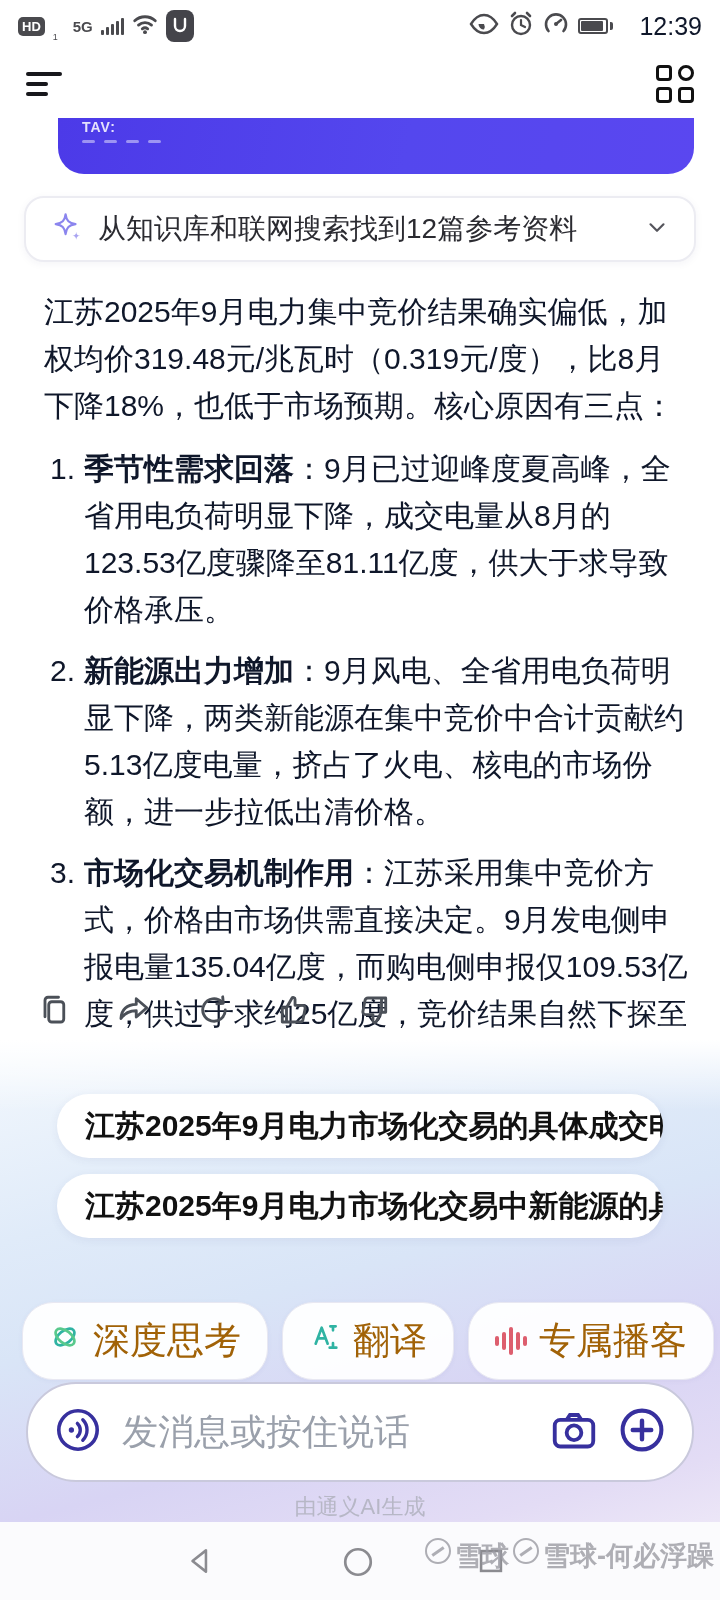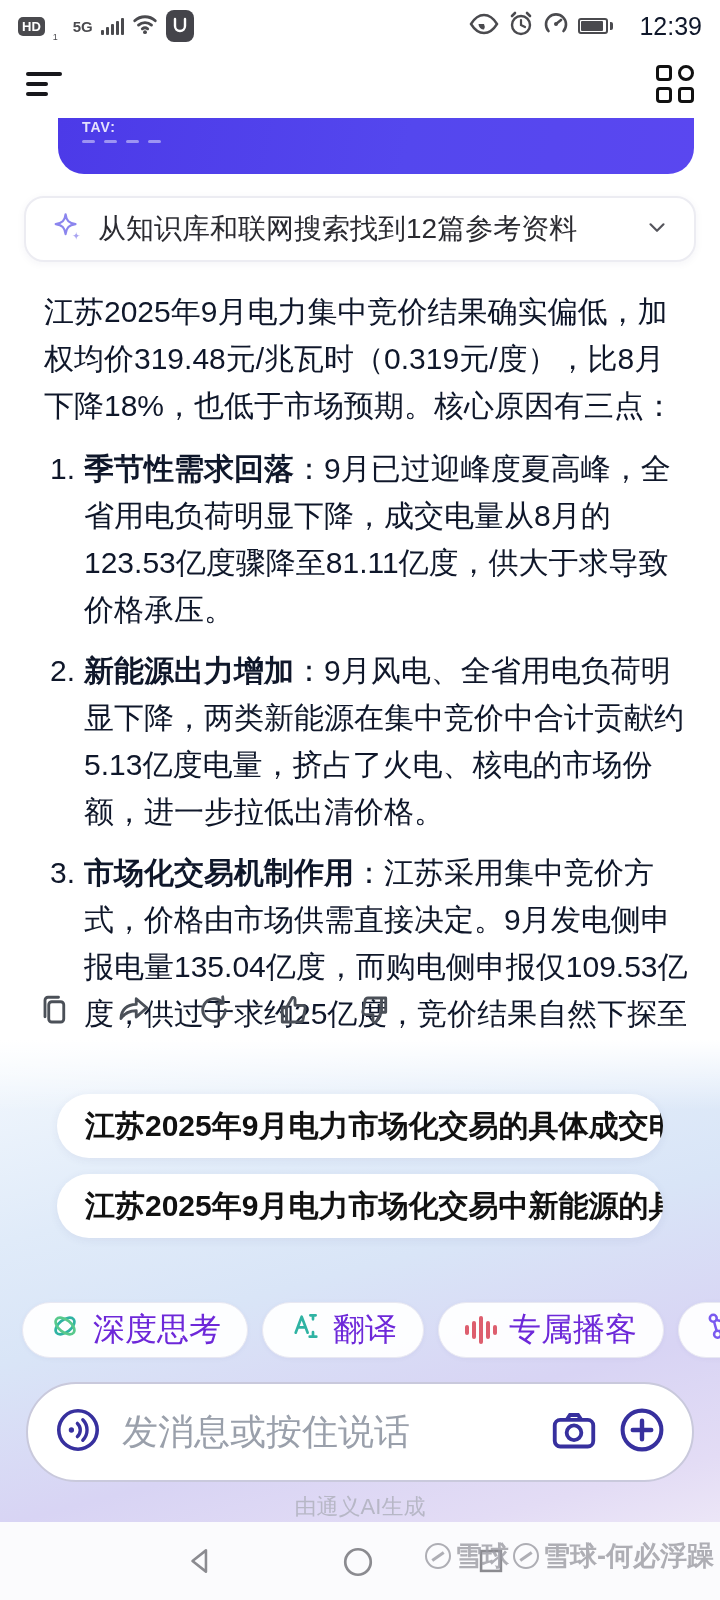--- a/index.html
+++ b/index.html
@@ -71,37 +71,37 @@
     background:linear-gradient(165deg,#f3f8fd 0%,#e0ebf9 30%,#d9e5f7 48%,#d8d4f4 72%,#e3dcf5 90%,#ece6f7 100%); }
   .bottom-bg::before { content:""; position:absolute; top:0; left:0; right:0; height:70px;
     background:linear-gradient(#ffffff,rgba(255,255,255,0)); }
   .sug-chip { position:absolute; left:57px; width:606px; height:64px;
     background:#fff; border-radius:32px; box-shadow:0 2px 10px rgba(60,60,120,.07);
     display:flex; align-items:center; padding:0 28px;
     font-size:30px; font-weight:700; color:#111; white-space:nowrap; overflow:hidden; }
   .sug-1 { top:1094px; } .sug-2 { top:1174px; }
   .toolbar { position:absolute; top:1302px; left:22px; width:760px; height:62px;
     display:flex; gap:14px; }
-  .tool-chip { flex:0 0 auto; height:56px; background:rgba(255,255,255,.95);
+  .tool-chip { flex:0 0 auto; height:78px; background:rgba(255,255,255,.95);
     border:1.5px solid #e8e8f2; border-radius:31px; display:flex; align-items:center;
-    gap:12px; padding:0 26px; font-size:32px; color:#6d28d9; box-shadow:0 1px 5px rgba(70,70,130,.05); }
+    gap:12px; padding:0 26px; font-size:37px; color:#a16207; box-shadow:0 1px 5px rgba(70,70,130,.05); }
   .wave { display:flex; align-items:center; gap:3px; height:30px; }
   .wave i { width:4px; border-radius:2px; background:#dd5e6e; display:block; }
   
   .inputbar { position:absolute; top:1382px; left:26px; width:668px; height:100px;
     background:#fff; border:2px solid #c9c9dc; border-radius:52px;
     display:flex; align-items:center; padding:0 26px; gap:20px; }
   .placeholder { font-size:36px; color:#9aa0ab; flex:1; }
   
   .gen-note { position:absolute; top:1492px; left:0; right:0; text-align:center;
     font-size:22px; color:#b7b7c6; }
   .navbar { position:absolute; top:1522px; left:0; width:720px; height:78px; background:#fbfbfd; }
   .nav-ic { position:absolute; top:22px; }
   .nav-back { left:184px; } .nav-home { left:340px; } .nav-recent { left:474px; }
-  .watermark { position:absolute; top:1538px; right:6px; display:flex; align-items:center;
+  .watermark { position:absolute; top:1538px; right:6px; display:flex; 
     gap:4px; color:#9b9ba3; opacity:.8; font-size:27px; font-weight:700; white-space:nowrap; }
   .wm-logo { width:26px; height:26px; border:2.5px solid #9b9ba3; border-radius:50%;
     position:relative; display:inline-block; }
   .wm-logo::after { content:""; position:absolute; left:4px; top:10px; width:14px; height:3px;
     background:#9b9ba3; transform:rotate(-35deg); }
 </style>
 </head>
 <body>
 
 <div class="phone">

